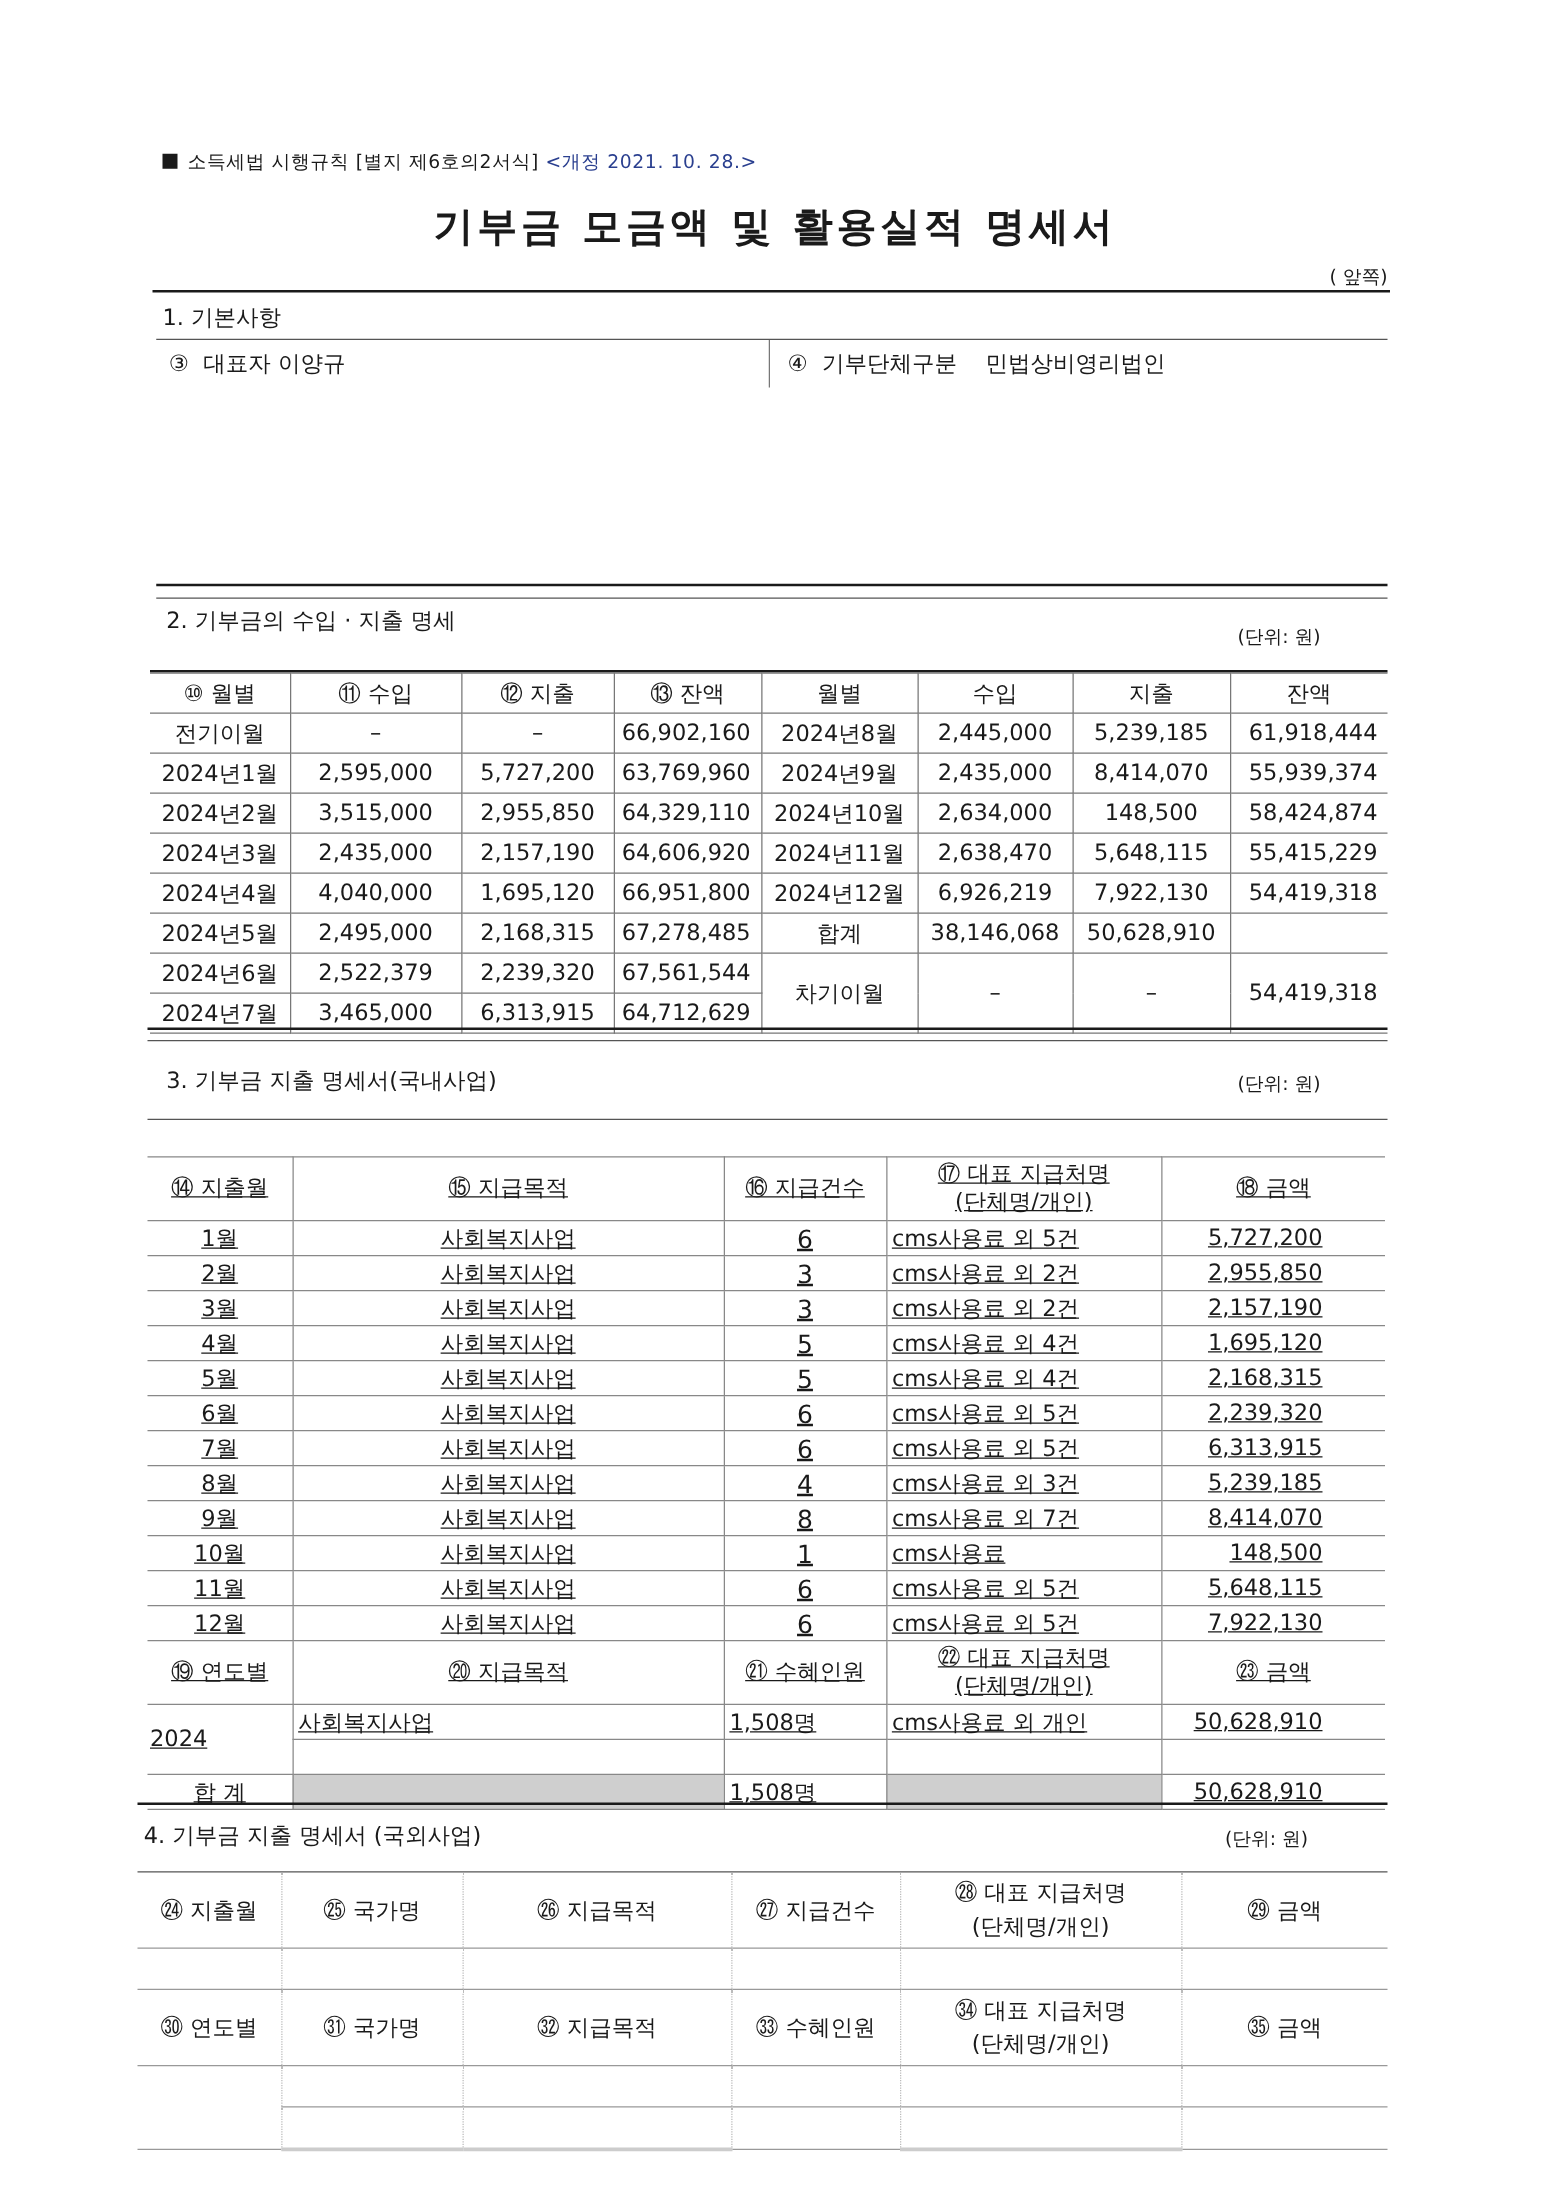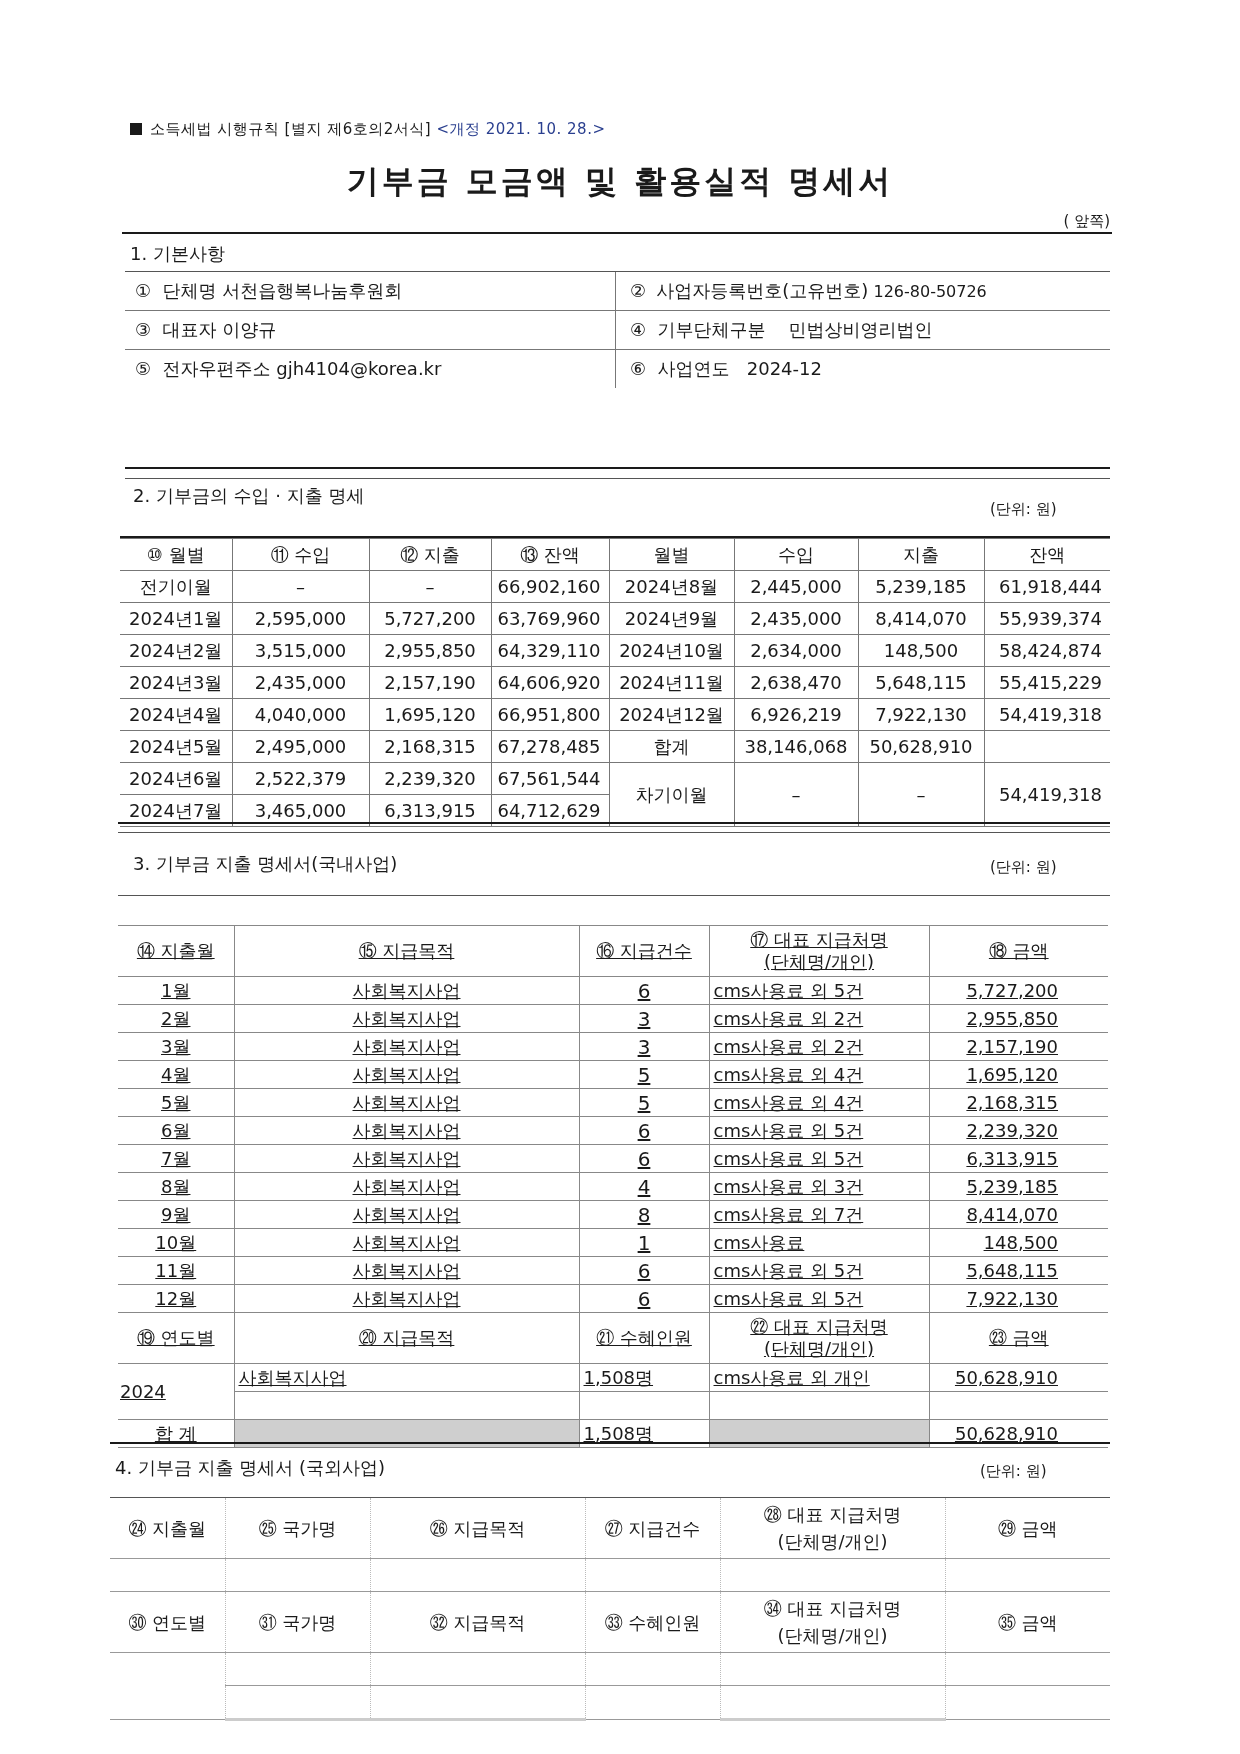--- a/index.html
+++ b/index.html
@@ -60,31 +60,23 @@
   <span class="rev">&lt;개정 2021. 10. 28.&gt;</span>
 </div>
 <div class="abs title">기부금 모금액 및 활용실적 명세서</div>
 <div class="abs front">( 앞쪽)</div>
 <div class="abs hr-thick" style="left:122px; top:232px; width:990px;"></div>
 
 <div class="abs section-title" style="left:130px; top:242px;">1. 기본사항</div>
 <div class="abs hr-thin" style="left:125px; top:271px; width:985px;"></div>
 <table class="basic">
   <tbody>
-      <tr>
-    <td class="l"><span>①</span>&nbsp; <span>단체명</span> <span>서천읍행복나눔후원회</span></td>
-    <td class="r small16"><span style="font-size:18px">②</span>&nbsp; <span style="font-size:18px">사업자등록번호(고유번호)</span> <span>126-80-50726</span></td>
-  </tr>
   <tr>
     <td class="l"><span>③</span>&nbsp; <span>대표자</span> <span>이양규</span></td>
     <td class="r"><span>④</span>&nbsp; <span>기부단체구분</span>&nbsp;&nbsp;&nbsp; <span>민법상비영리법인</span></td>
-  </tr>
-  <tr>
-    <td class="l"><span>⑤</span>&nbsp; <span>전자우편주소</span> <span>gjh4104@korea.kr</span></td>
-    <td class="r"><span>⑥</span>&nbsp; <span>사업연도</span>&nbsp;&nbsp; <span>2024-12</span></td>
   </tr>
 </tbody>
   </table>
 <div class="abs hr-thick" style="left:125px; top:467px; width:985px;"></div>
 <div class="abs hr-thin" style="left:125px; top:478px; width:985px;"></div>
 
 <div class="abs section-title" style="left:133px; top:484px;">2. 기부금의 수입 · 지출 명세</div>
 <div class="abs unit" style="left:990px; top:500px;">(단위: 원)</div>
 <div class="abs hr-thick" style="left:120px; top:536px; width:990px;"></div>
 <table class="inout">

